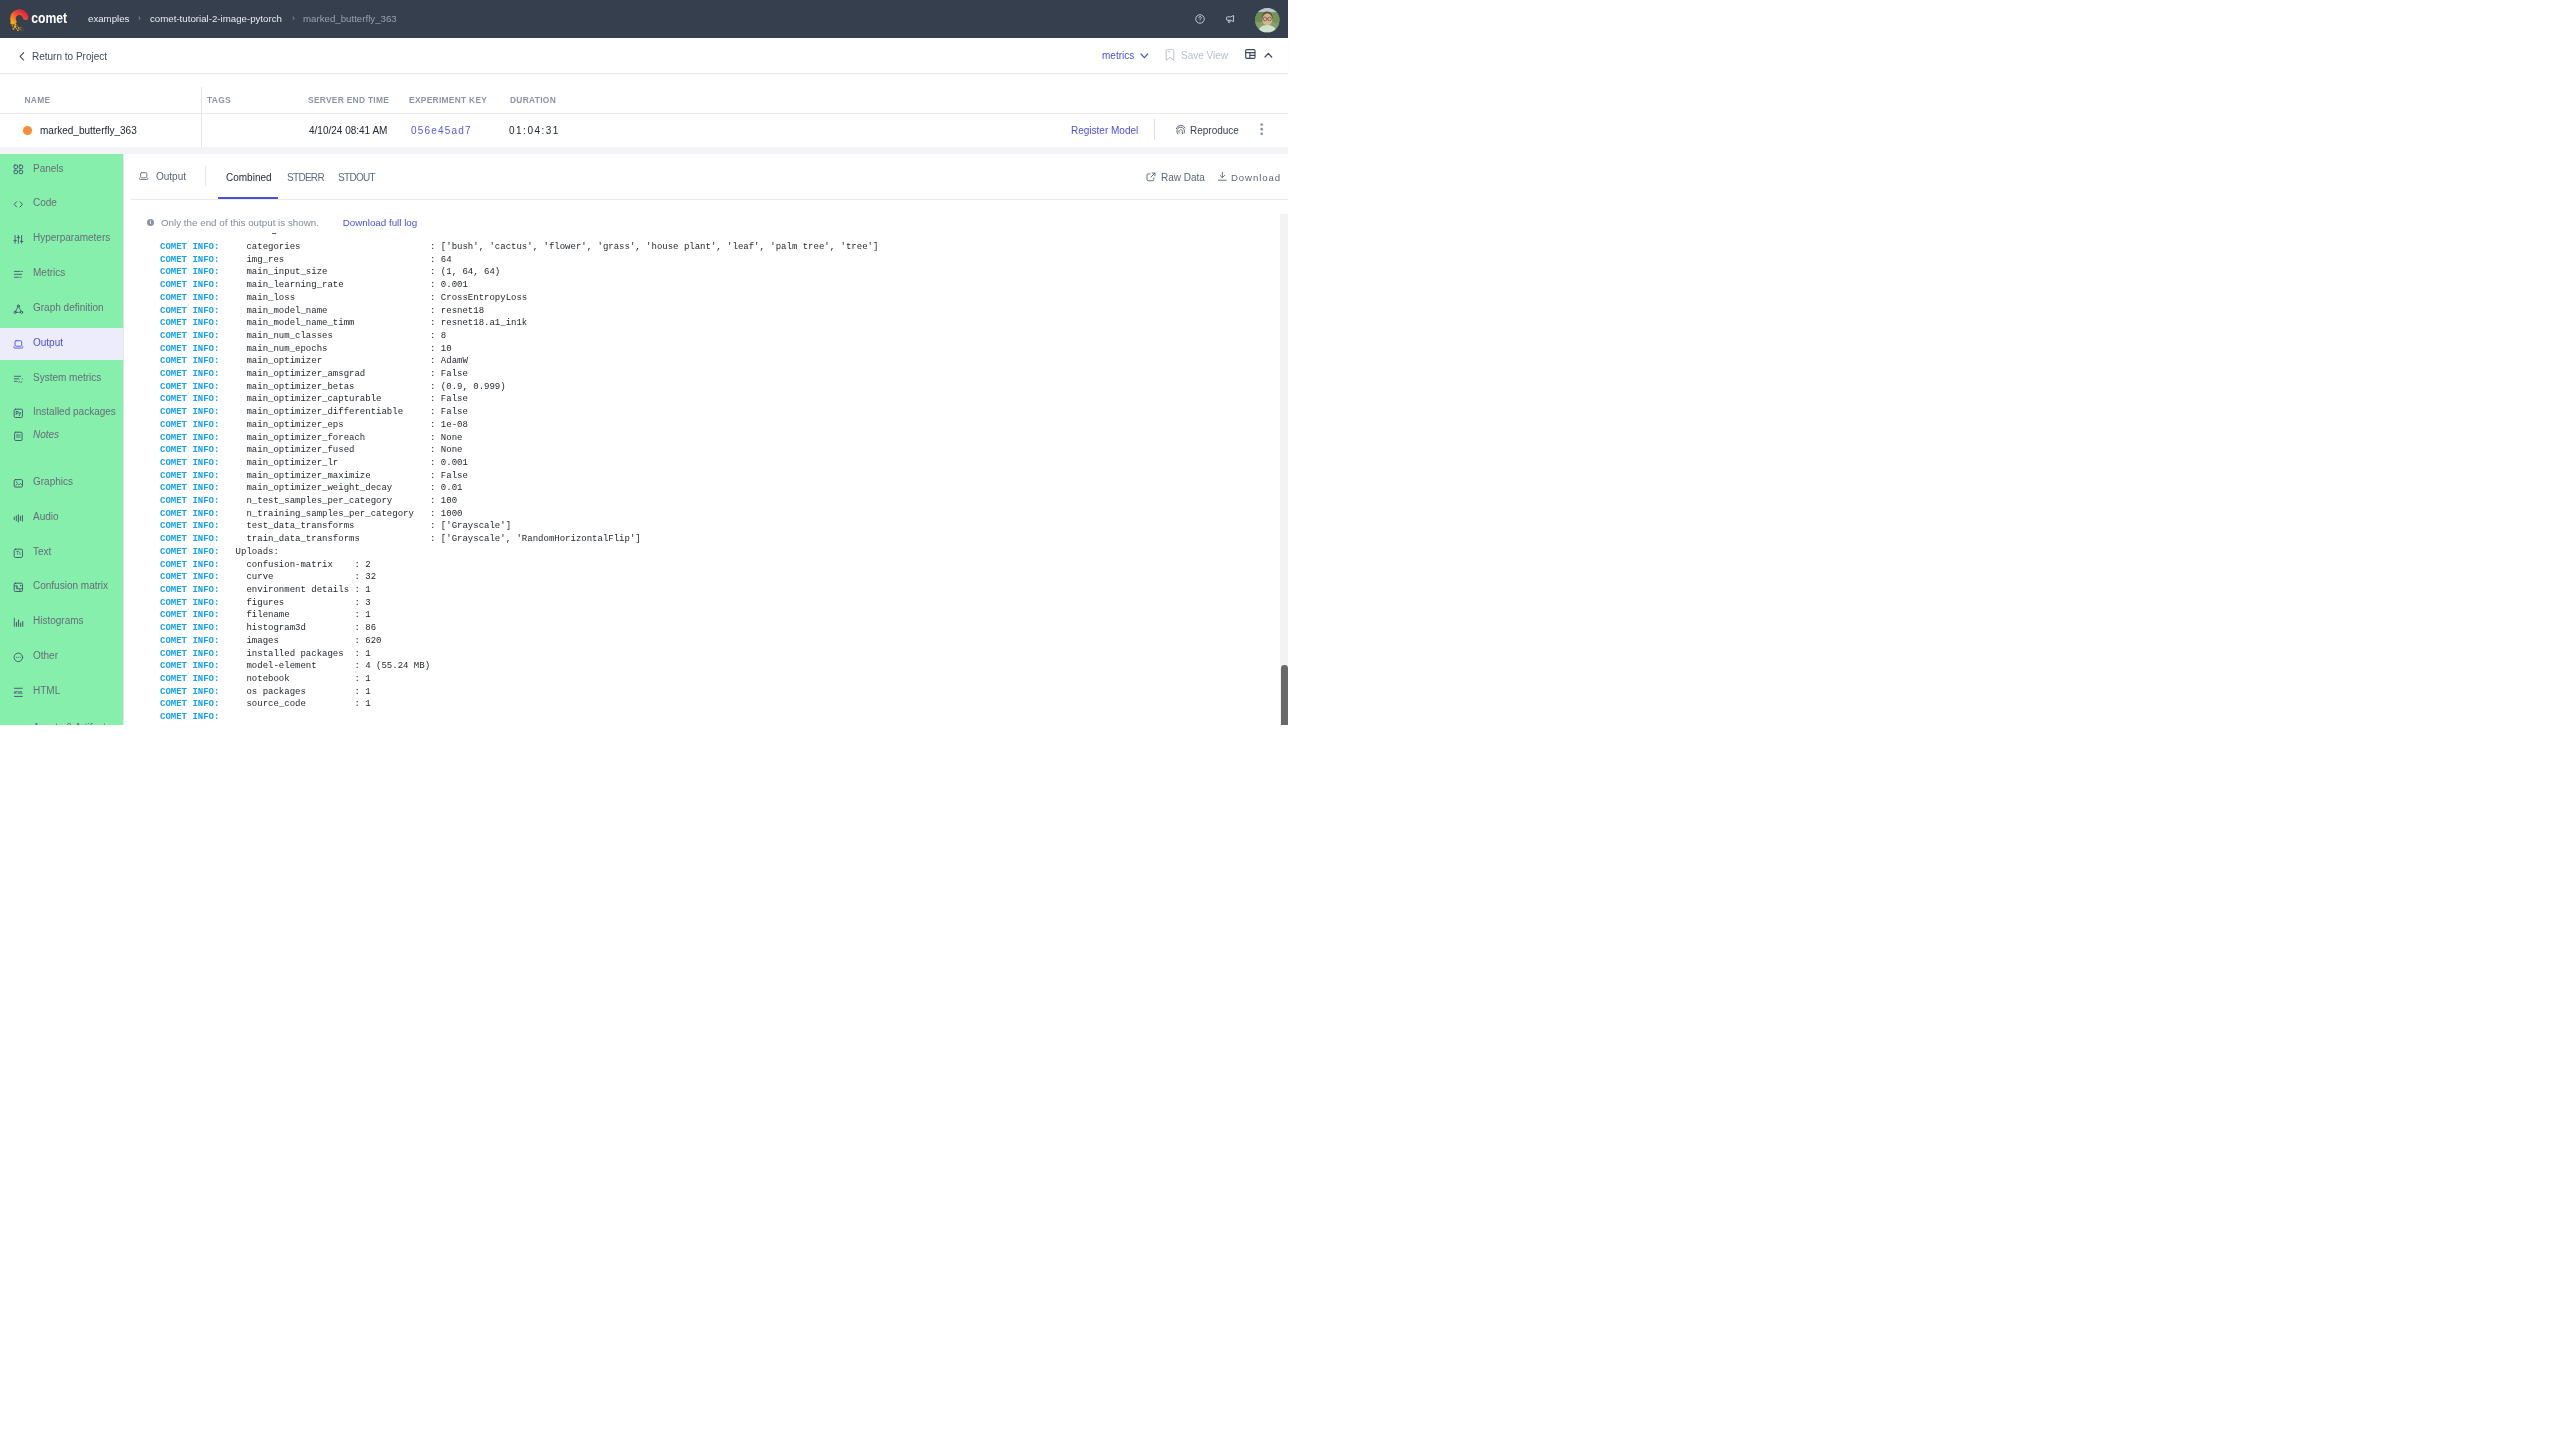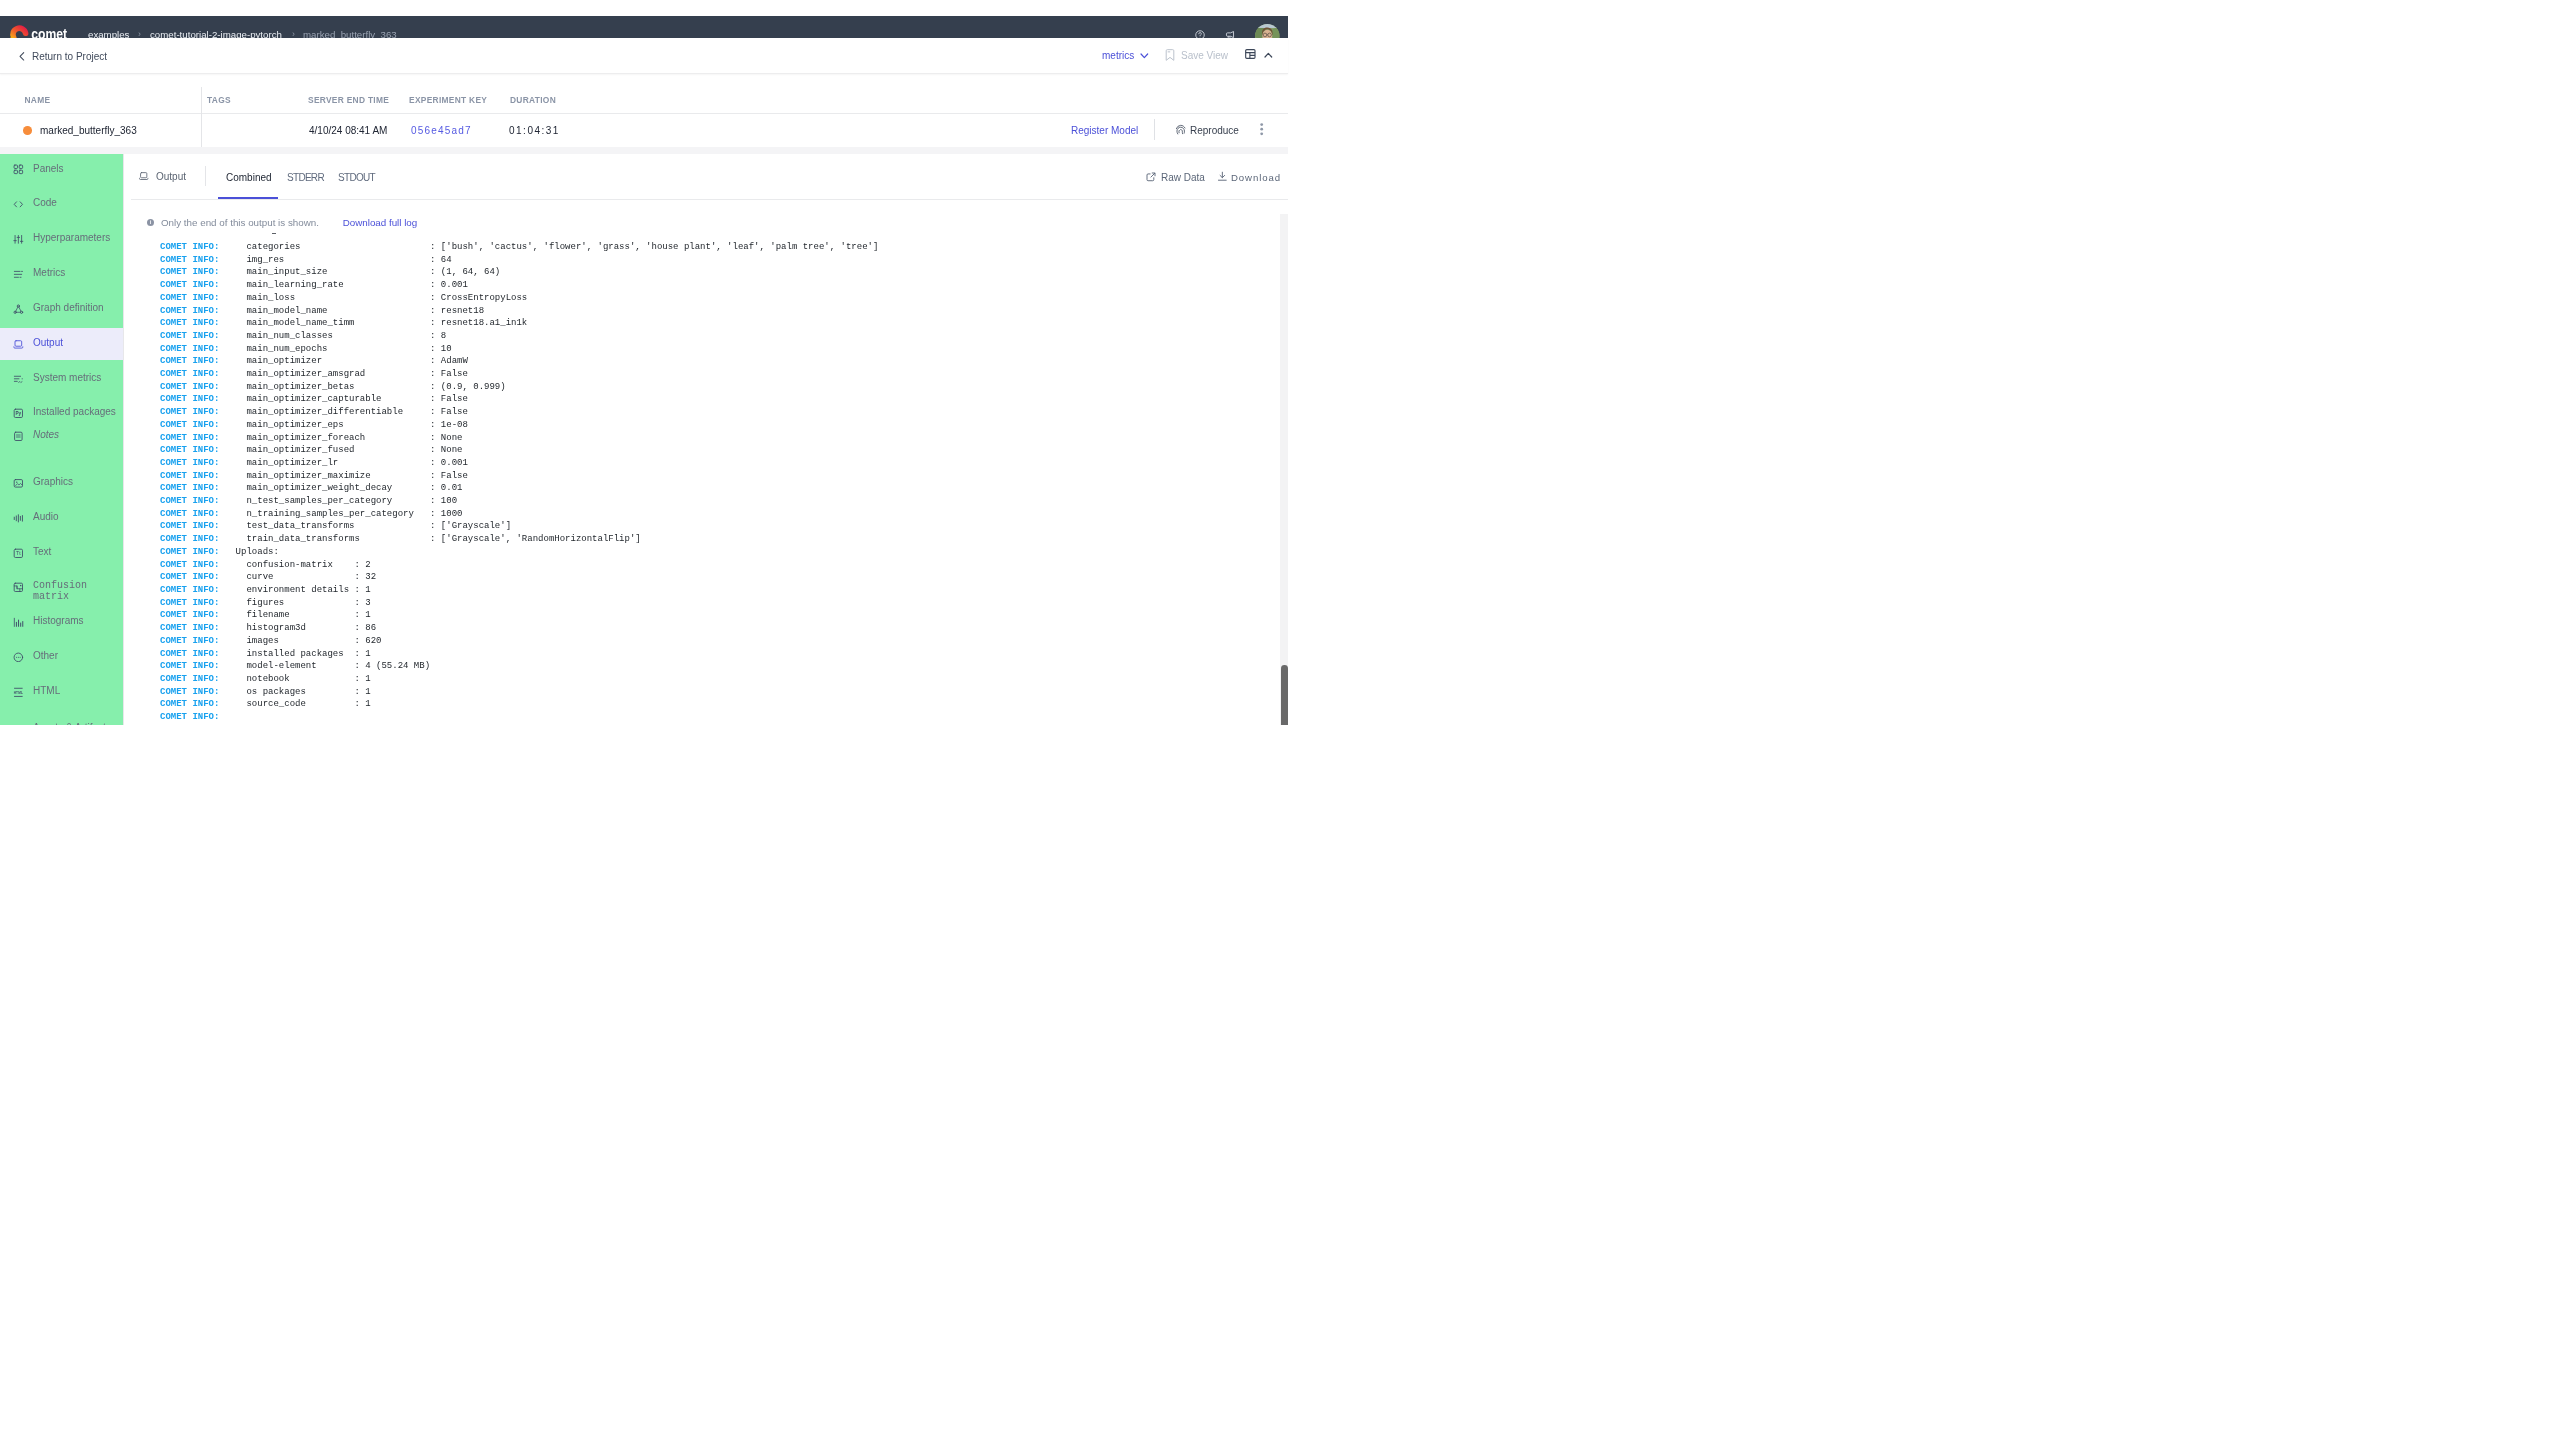--- a/index.html
+++ b/index.html
@@ -1,20 +1,20 @@
 <!DOCTYPE html>
 <html style="font-size:10.7px"><head><meta charset="utf-8">
 <style>
 * { margin:0; padding:0; box-sizing:border-box; }
 html,body { width:1288px; height:725px; overflow:hidden; background:#fff;
   font-family:"Liberation Sans", sans-serif; -webkit-font-smoothing:antialiased; }
 .abs { position:absolute; }
 svg { display:block; }
 
-#topbar { position:absolute; left:0; top:0; width:1288px; height:38px; background:#353f4e;margin-top:16px; }
+#topbar { position:absolute; left:0; top:0; width:1288px; height:38px; background:#353f4e; }
 .crumb { position:absolute; top:13.4px; font-size:9.7px; color:#e9edf2; }
 .crumbsep { position:absolute; top:13.4px; font-size:8.7px; color:#8d96a5; }
 
 #subbar { position:absolute; left:0; top:38px; width:1288px; height:36px; background:#fff;
   border-bottom:0.7px solid #ededee; box-shadow:0 0.7px 1.3px rgba(0,0,0,.04); }
 #rtp { position:absolute; left:32px; top:51px; font-size:10px; color:#414b5c; }
 #metrics { position:absolute; left:1102px; top:50px; font-size:10px; color:#4b50d8; font-weight:500;}
 #saveview { position:absolute; left:1181px; top:50px; font-size:10px; color:#b9c0cb; }
 
 .collabel { position:absolute; top:95px; font-size:8.4px; font-weight:bold; color:#8a94a6; letter-spacing:0.3px; }
@@ -247,21 +247,21 @@
       </svg>
       <div class="lb">Audio</div>
     </div>
 <div class="sitem" style="top:383px;">
       <svg class="ic" width="10.7" height="10.7" viewBox="0 0 16 16" fill="none" stroke="currentColor" stroke-width="1.3" stroke-linecap="round" stroke-linejoin="round">
         <rect x="1.8" y="1.8" width="12.4" height="12.4" rx="1.8"></rect>
         <text x="8" y="10.8" font-size="7.5" text-anchor="middle" fill="currentColor" stroke="none" font-family="Liberation Sans">Tt</text>
       </svg>
       <div class="lb">Text</div>
     </div>
-<div class="sitem" style="top:417px;font-family:Liberation Mono, monospace;">
+<div class="sitem" style="top:417px;">
       <svg class="ic" width="10.7" height="10.7" viewBox="0 0 16 16" fill="none" stroke="currentColor" stroke-width="1.3" stroke-linecap="round" stroke-linejoin="round">
         <rect x="1.8" y="1.8" width="12.4" height="12.4" rx="1.6"></rect>
         <path d="M1.8 5.9h4.2v4.2h4.2v4.1M6 5.9v4.2M10.2 10.1h4" stroke-width="1.1"></path>
         <rect x="10.6" y="4.4" width="1.9" height="1.9" fill="currentColor" stroke="none"></rect>
       </svg>
       <div class="lb">Confusion matrix</div>
     </div>
 <div class="sitem" style="top:452px;">
       <svg class="ic" width="10.7" height="10.7" viewBox="0 0 16 16" fill="none" stroke="currentColor" stroke-width="1.3" stroke-linecap="round" stroke-linejoin="round">
         <path d="M2 1.9v12.2" stroke-width="1.2"></path>

